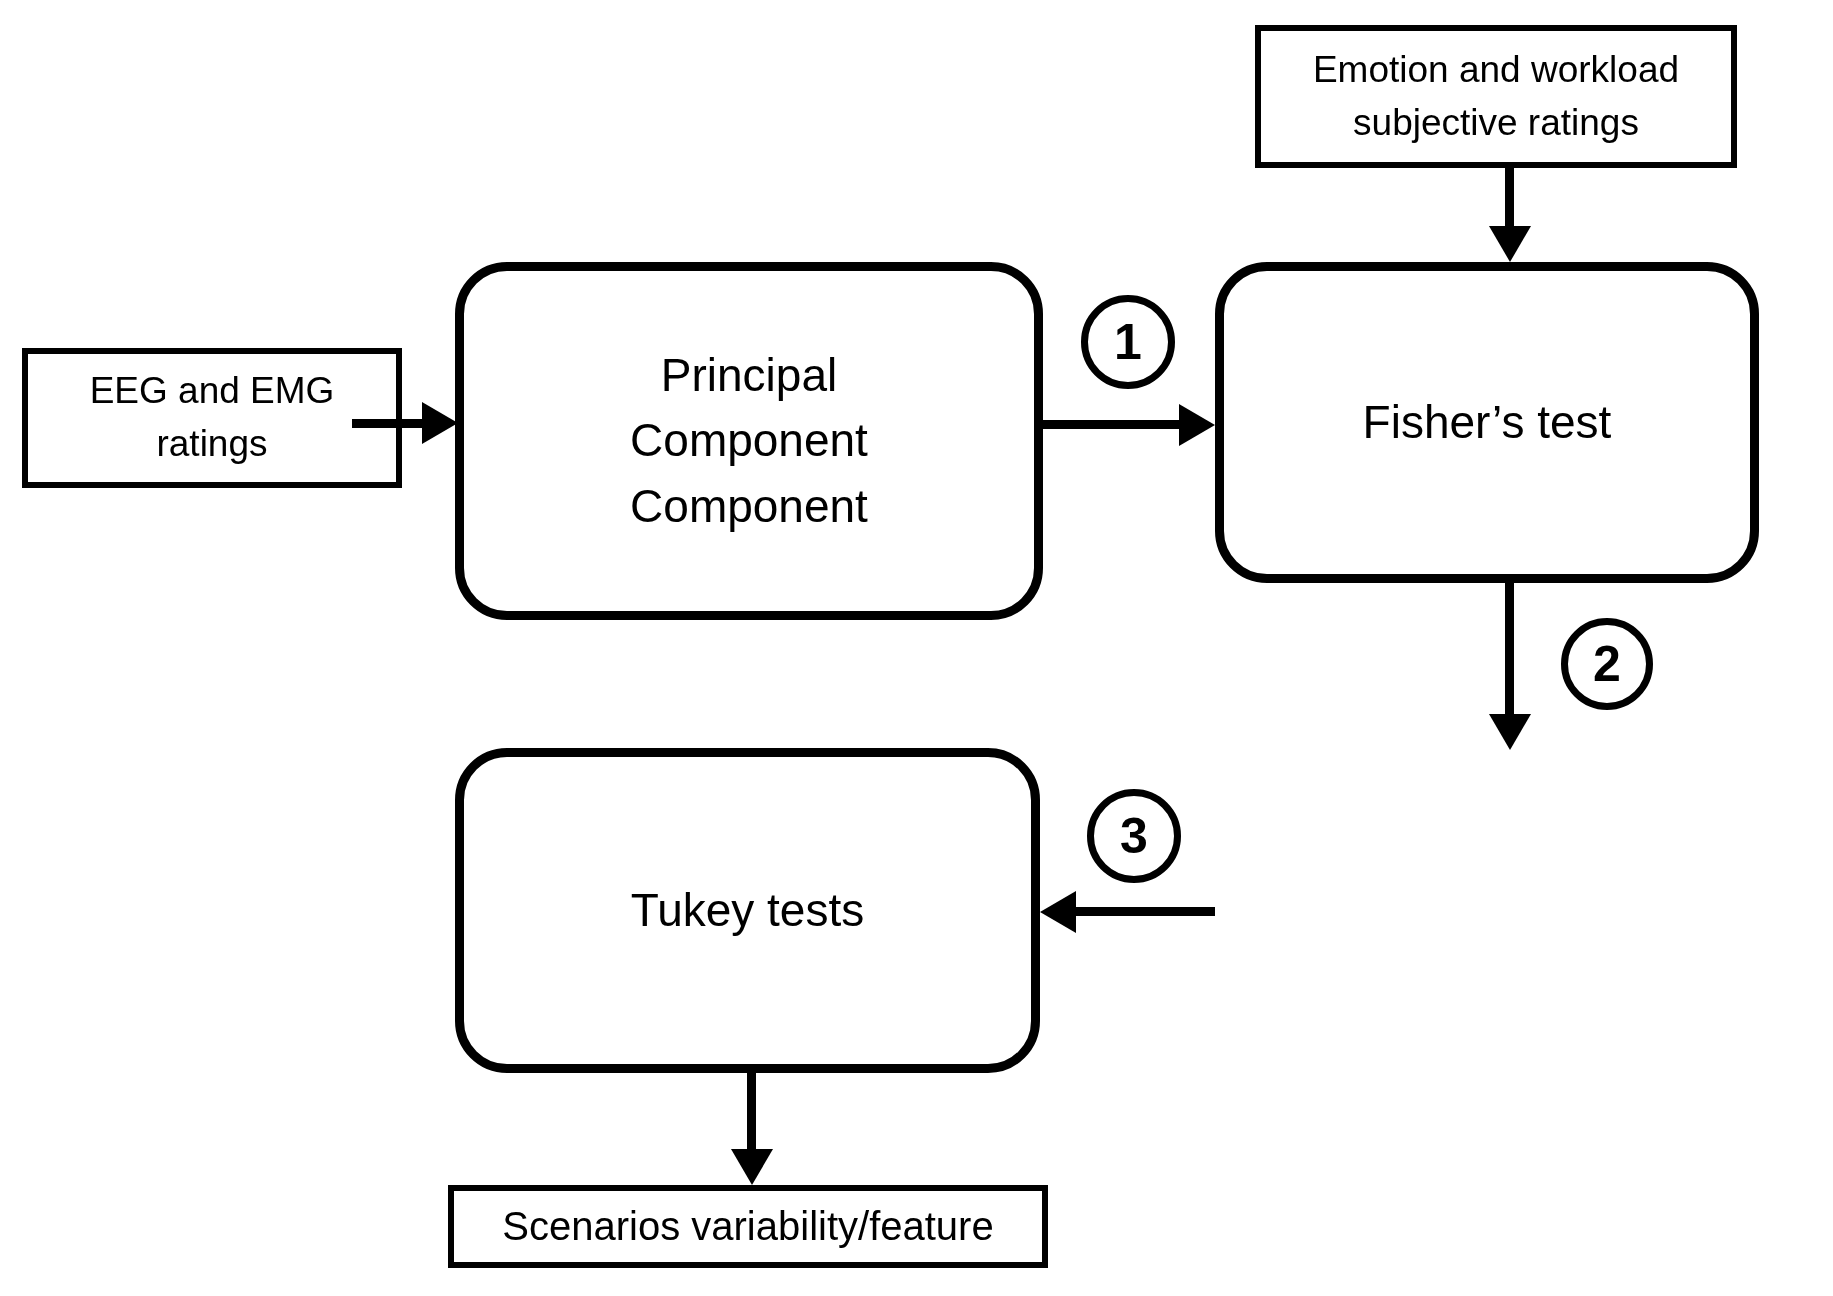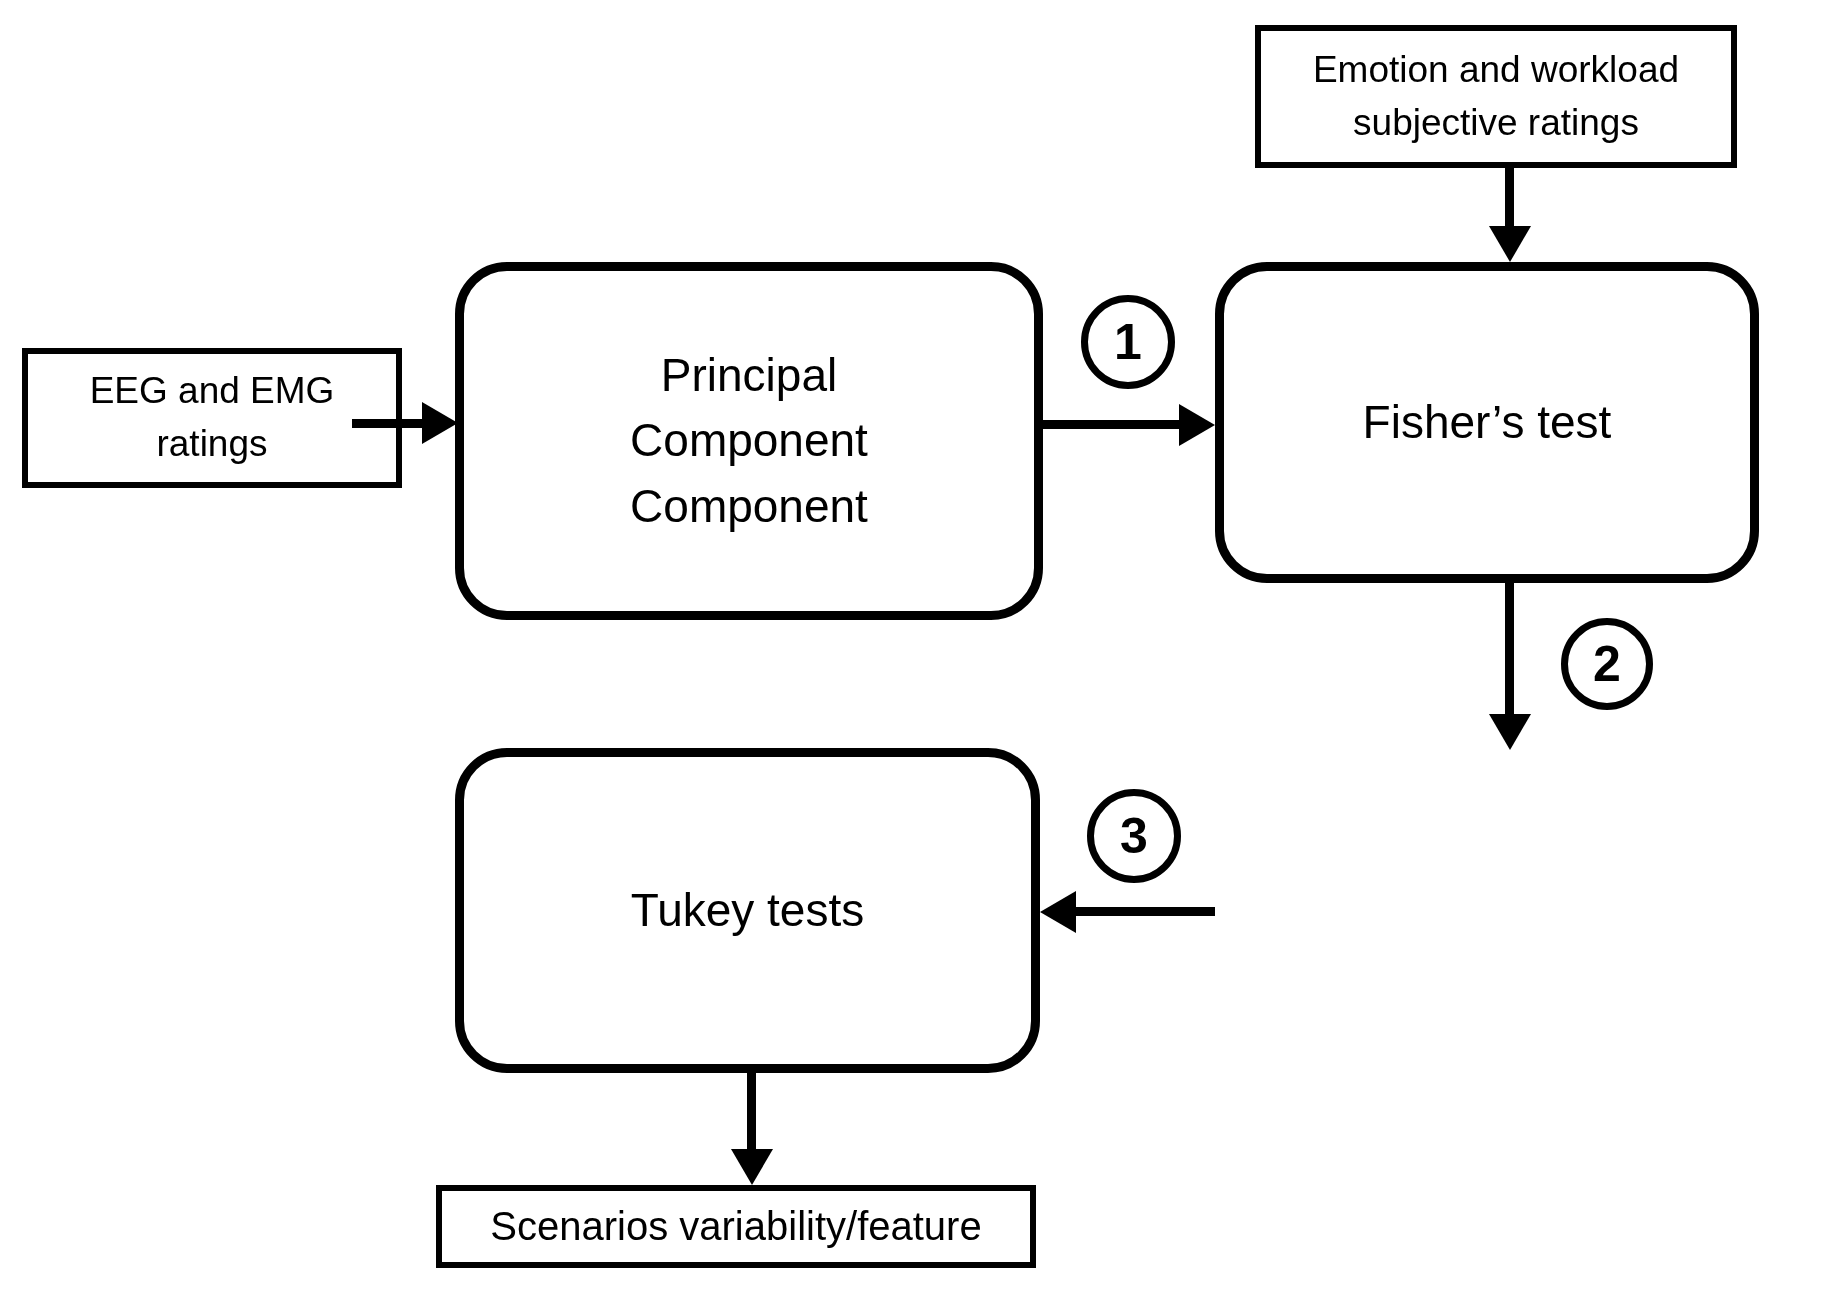--- a/index.html
+++ b/index.html
@@ -111,21 +111,21 @@
 
   <div class="round-node" style="left:1215px; top:262px; width:544px; height:321px;align-items:center;">
     <div class="node-line">Fisher’s test</div>
   </div>
 
 
   <div class="round-node" style="left:455px; top:748px; width:585px; height:325px;">
     <div class="node-line">Tukey tests</div>
   </div>
 
-  <div class="rect-node" style="left:436px; top:1185px; width:600px; height:83px; font-size:40px;">
+  <div class="rect-node" style="left:448px; top:1185px; width:600px; height:83px; font-size:40px;">
     <div class="node-line">Scenarios variability/feature</div>
   </div>
 
   <div class="shaft" style="left:352px; top:419px; width:74px; height:9px;"></div>
   <div class="head-right" style="left:422px; top:402px;"></div>
 
   <div class="shaft" style="left:1505px; top:168px; width:9px; height:62px;"></div>
   <div class="head-down" style="left:1489px; top:226px;"></div>
 
   <div class="shaft" style="left:1043px; top:420px; width:140px; height:9px;"></div>

